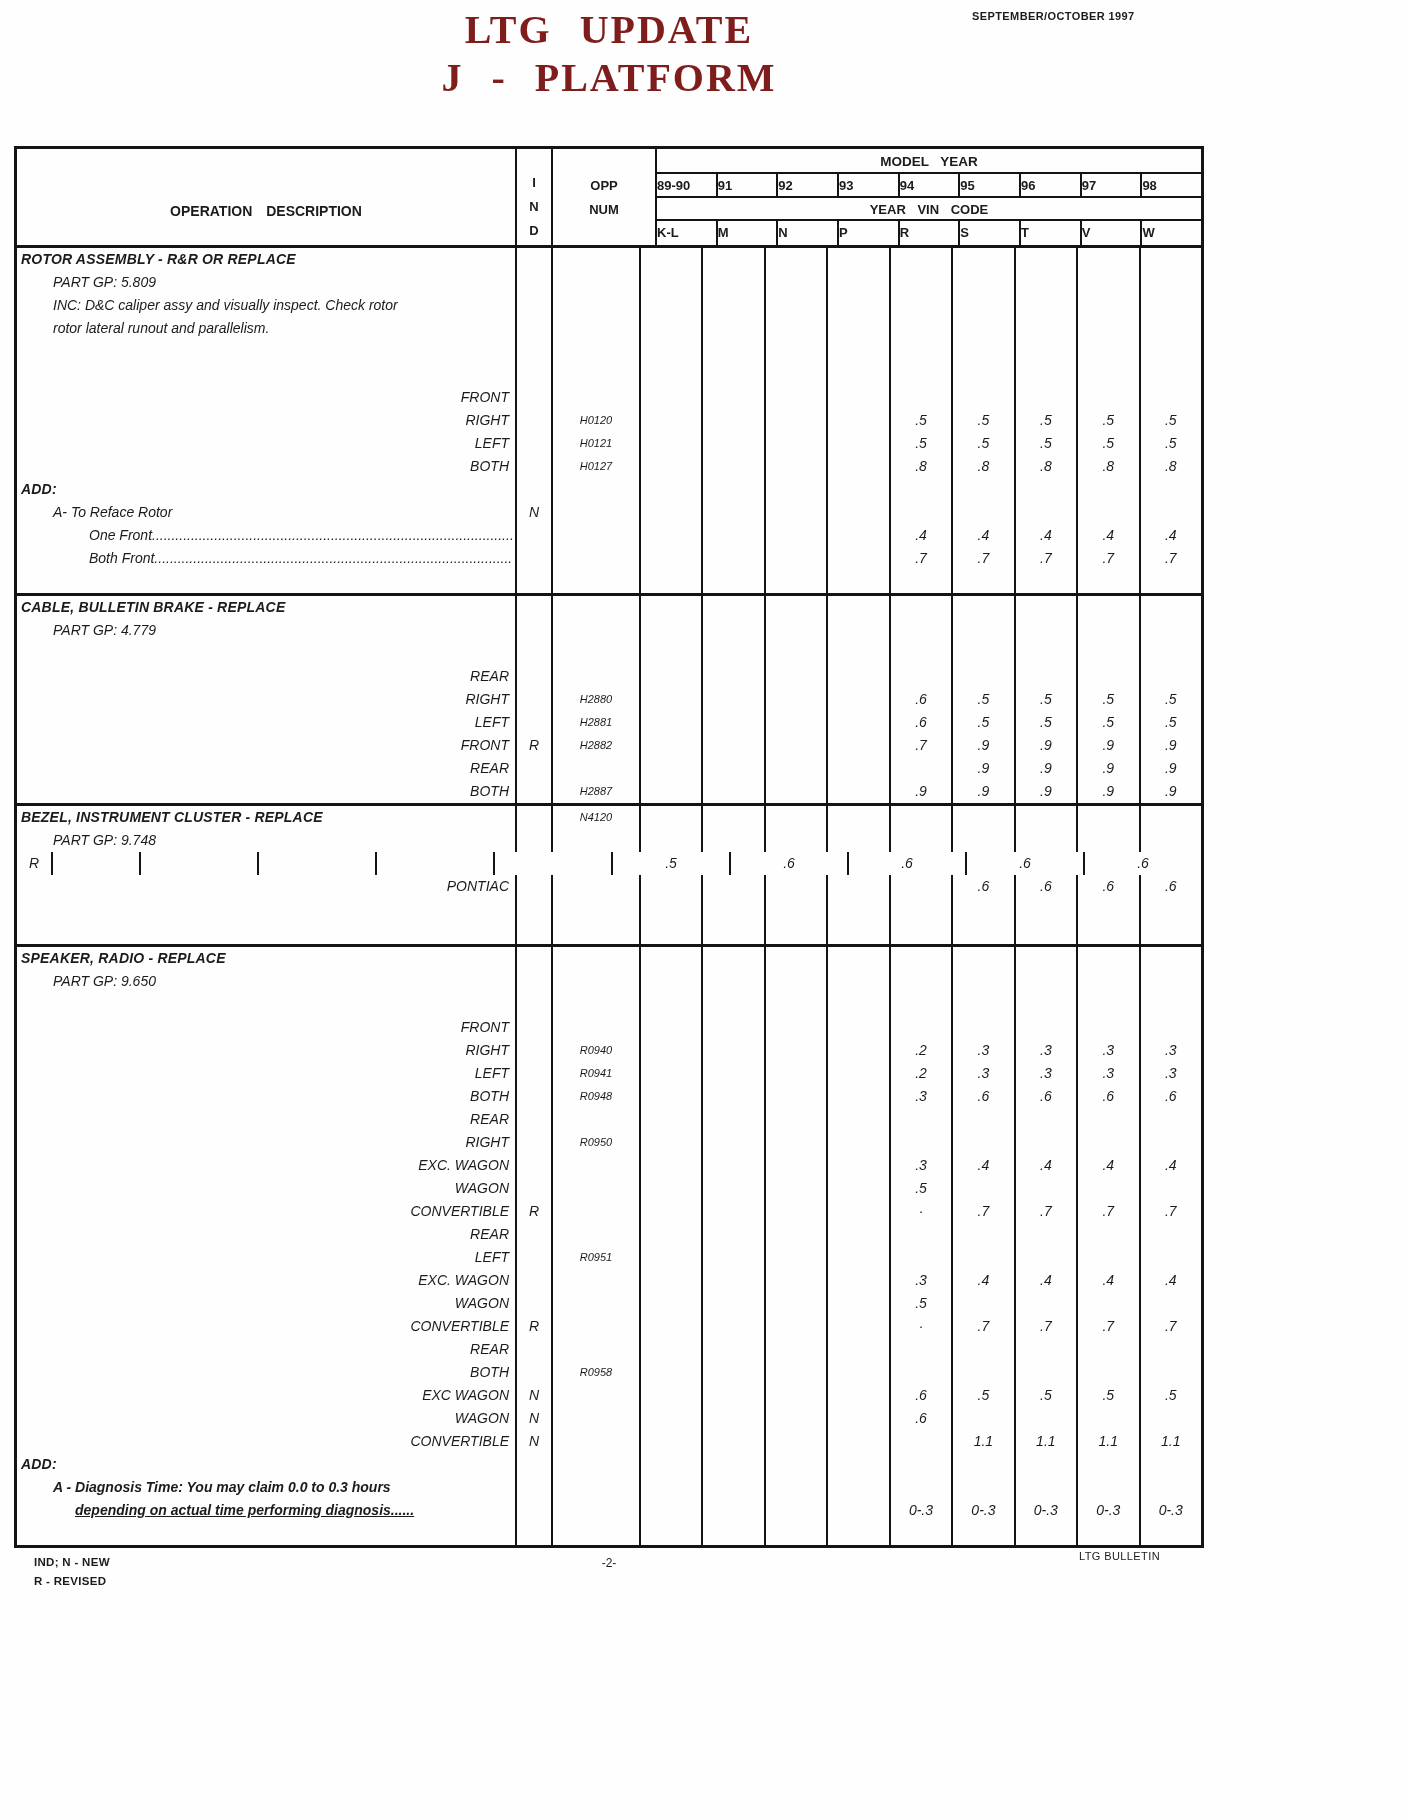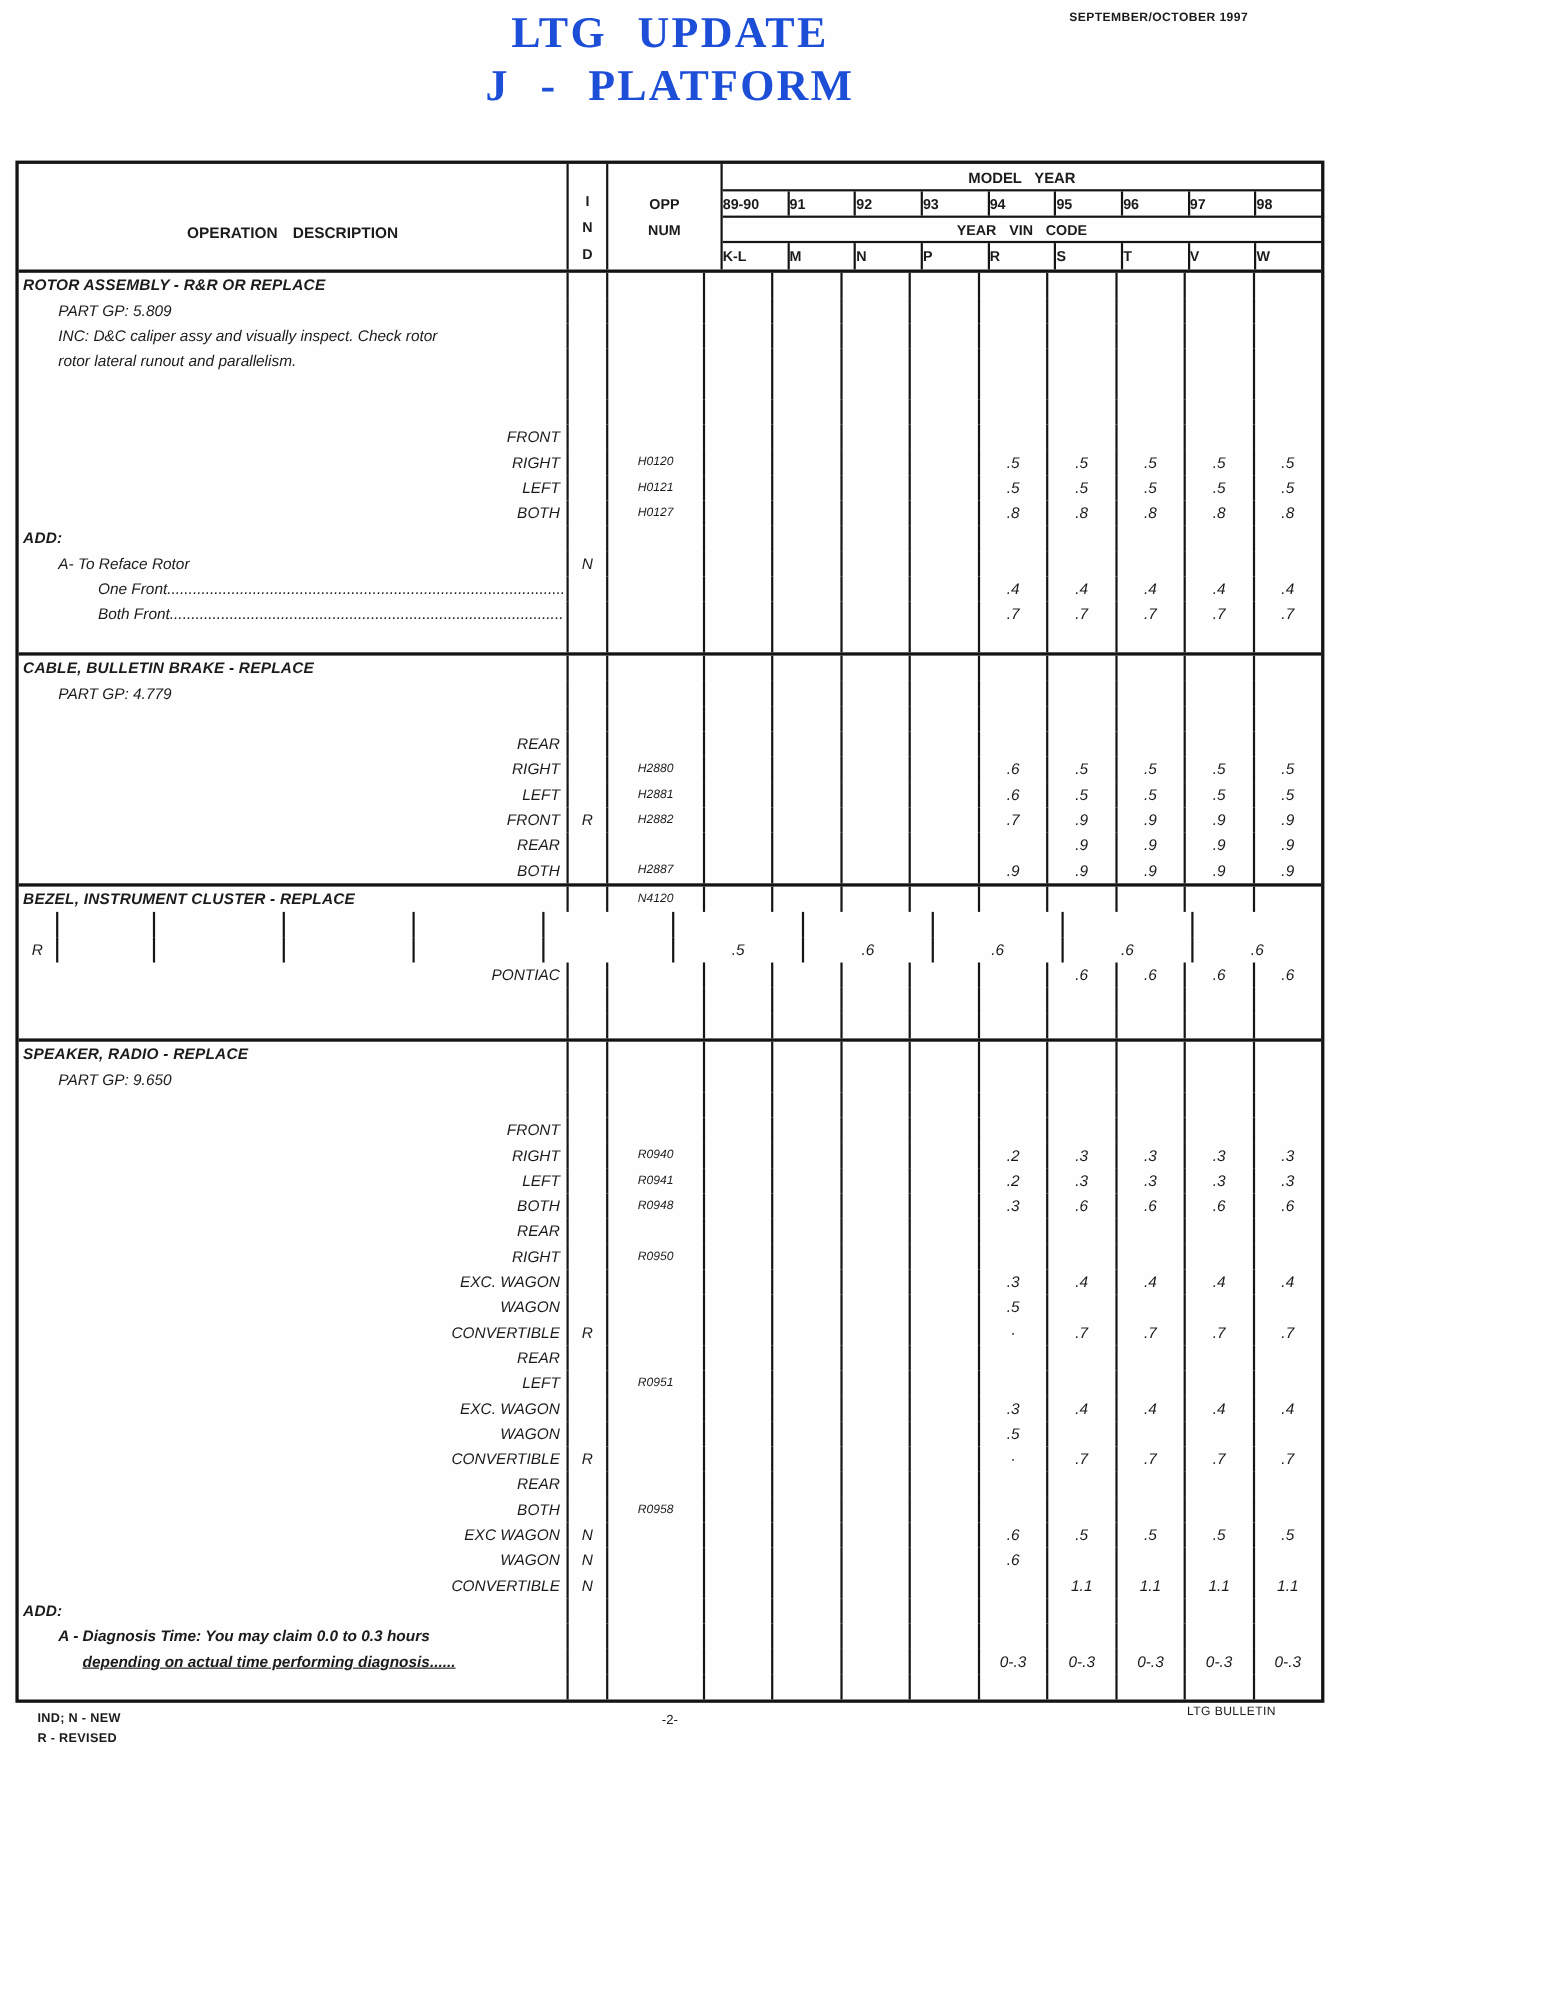--- a/index.html
+++ b/index.html
@@ -10,21 +10,21 @@
     color:#1b1b1b;
   }
   .page { position:relative; width:1408px; height:1820px; background:#fefefe; padding:6px 0 0 14px; }
   .content { width:1190px; position:relative; }
 
   .doc-date { position:absolute; left:972px; top:10px; font-size:11px; font-weight:700; letter-spacing:.4px; }
 
   .doc-title {
     font-family:"Liberation Serif", serif; font-weight:700;
     text-align:center; font-size:40px; line-height:48px;
-    letter-spacing:2px; word-spacing:16px; color:#1d4ed8;
+    letter-spacing:2px; word-spacing:16px; color:#7f1d1d;
   }
 
   .ltg-table { margin-top:44px; border:3px solid #141414; width:1190px; background:#fefefe; }
 
   
   .thead { display:flex; border-bottom:3px solid #141414; }
   .h-desc {
     width:500px; border-right:2px solid #141414;
     display:flex; align-items:flex-end; justify-content:center;
     padding-bottom:26px; font-weight:700; font-size:14px; word-spacing:10px;
@@ -471,20 +471,21 @@
               <div class="c c-val"></div>
               <div class="c c-val"></div>
               <div class="c c-val"></div>
               <div class="c c-val"></div>
               <div class="c c-val"></div>
               <div class="c c-val"></div>
               <div class="c c-val"></div>
               <div class="c c-val"></div>
             </div>
             <div class="trow">
+              <div class="c c-desc d-ind1"><span>PART GP: 9.748</span></div>
               <div class="c c-ind"></div>
               <div class="c c-opp"></div>
               <div class="c c-val"></div>
               <div class="c c-val"></div>
               <div class="c c-val"></div>
               <div class="c c-val"></div>
               <div class="c c-val"></div>
               <div class="c c-val"></div>
               <div class="c c-val"></div>
               <div class="c c-val"></div>

